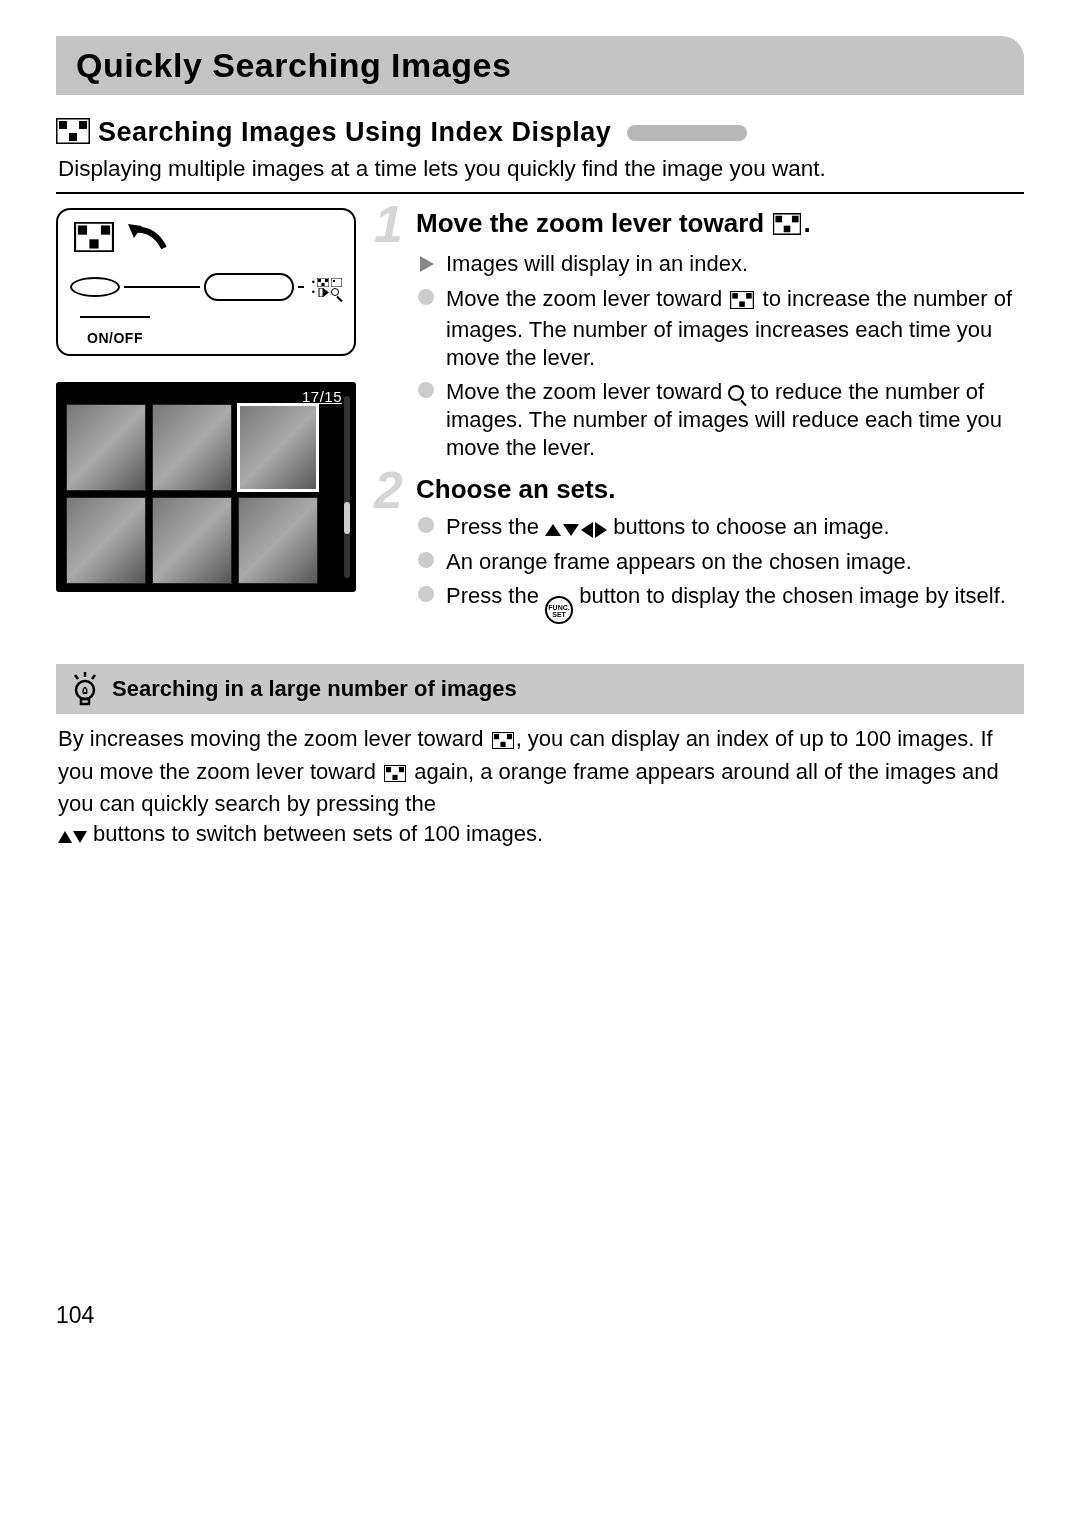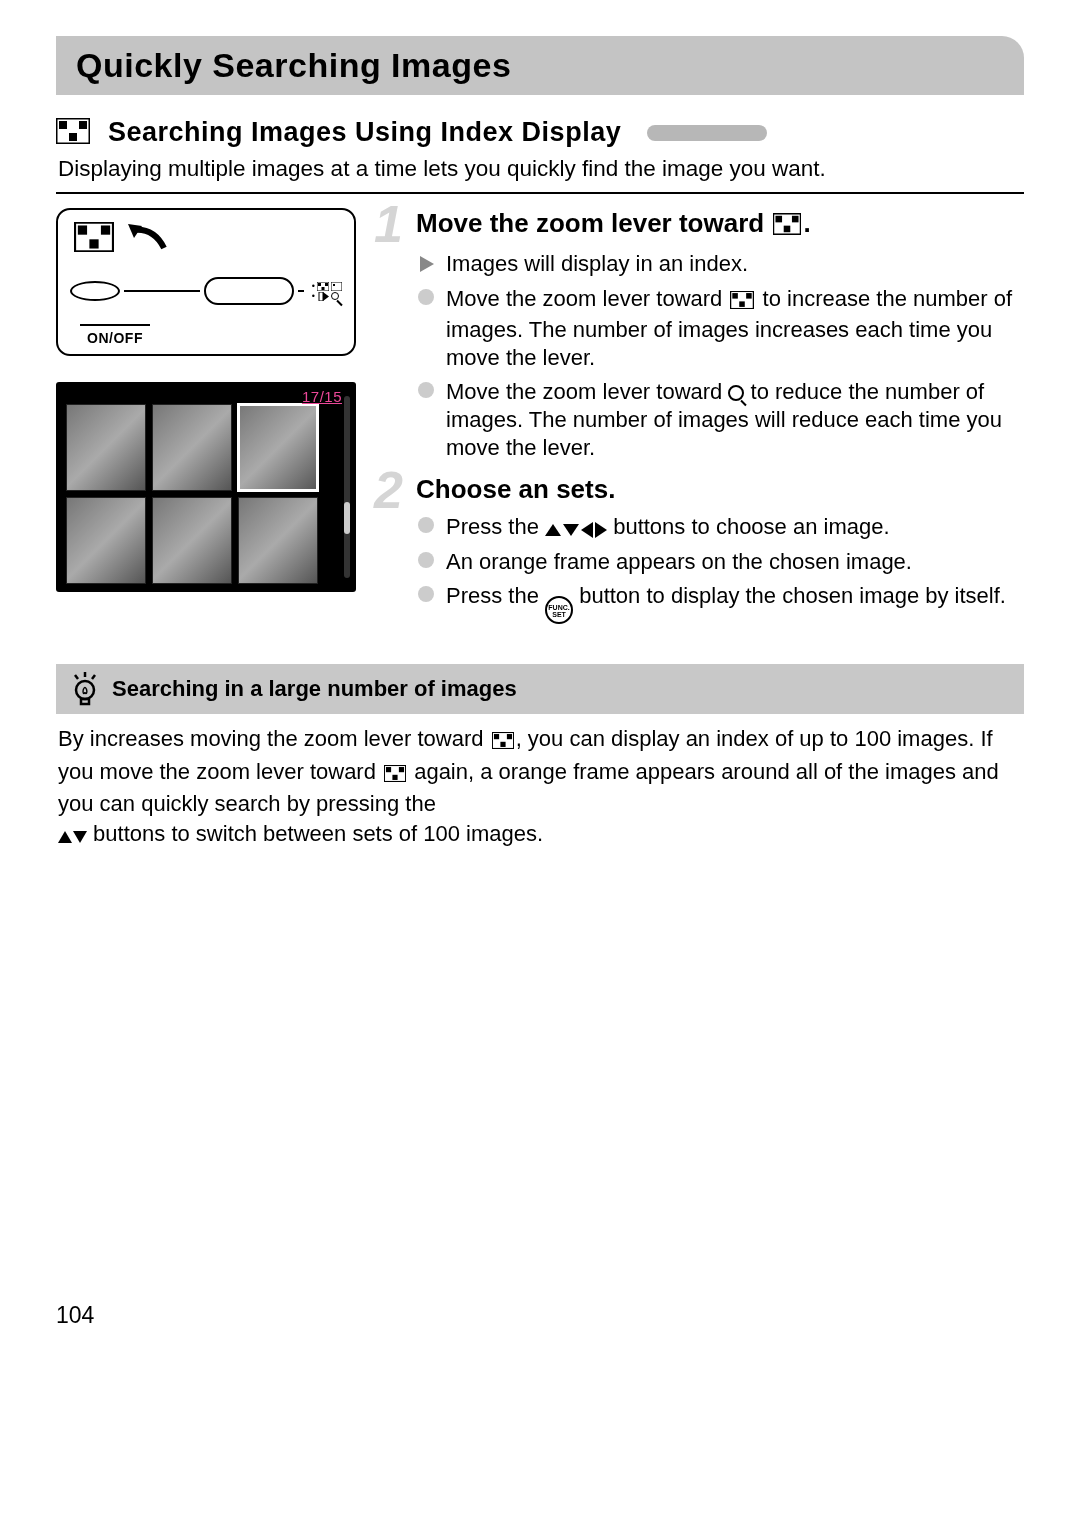--- a/index.html
+++ b/index.html
@@ -22,21 +22,21 @@
     border-radius: 0 22px 0 0;
     padding: 10px 20px 10px 20px;
     font-weight: 900;
     font-size: 34px;
     letter-spacing: 0.5px;
     margin-bottom: 22px;
   }
   .section-head {
     display: flex;
     align-items: center;
-    gap: 18px;
+    gap: 8px;
     margin-bottom: 6px;
   }
   .section-head .bar-end {
     flex: 0 0 auto;
     height: 16px;
     width: 120px;
     background: #b7b7b7;
     border-radius: 10px;
     margin-left: 8px;
   }
@@ -111,38 +111,38 @@
     align-items:flex-start;
     border-left:2px solid transparent;
     margin-left:2px;
   }
   .lever-block .row { display:flex; align-items:center; gap:2px;}
   .mini-icon { display:inline-block; }
   .illus-onoff {
     font-size: 14px;
     font-weight: 600;
     border-top: 2px solid #000;
-    padding-top: 4px;
+    padding-top: 12px;
     margin-left: 10px;
     width: 70px;
     text-align:center;
     letter-spacing:0.5px;
   }
 
   .screen-box {
     background: #000;
     border-radius: 3px;
     padding: 10px 12px 10px 10px;
     height: 210px;
     position: relative;
   }
   .screen-counter {
     position: absolute;
     top: 6px; right: 14px;
-    color: #ec4899;
+    color: #ffffff;
     font-size: 15px;
     letter-spacing: 0.5px;
     text-decoration: underline;
   }
   .thumb-grid {
     display: grid;
     grid-template-columns: repeat(3, 1fr);
     grid-template-rows: repeat(2, 1fr);
     gap: 6px;
     width: 252px;

